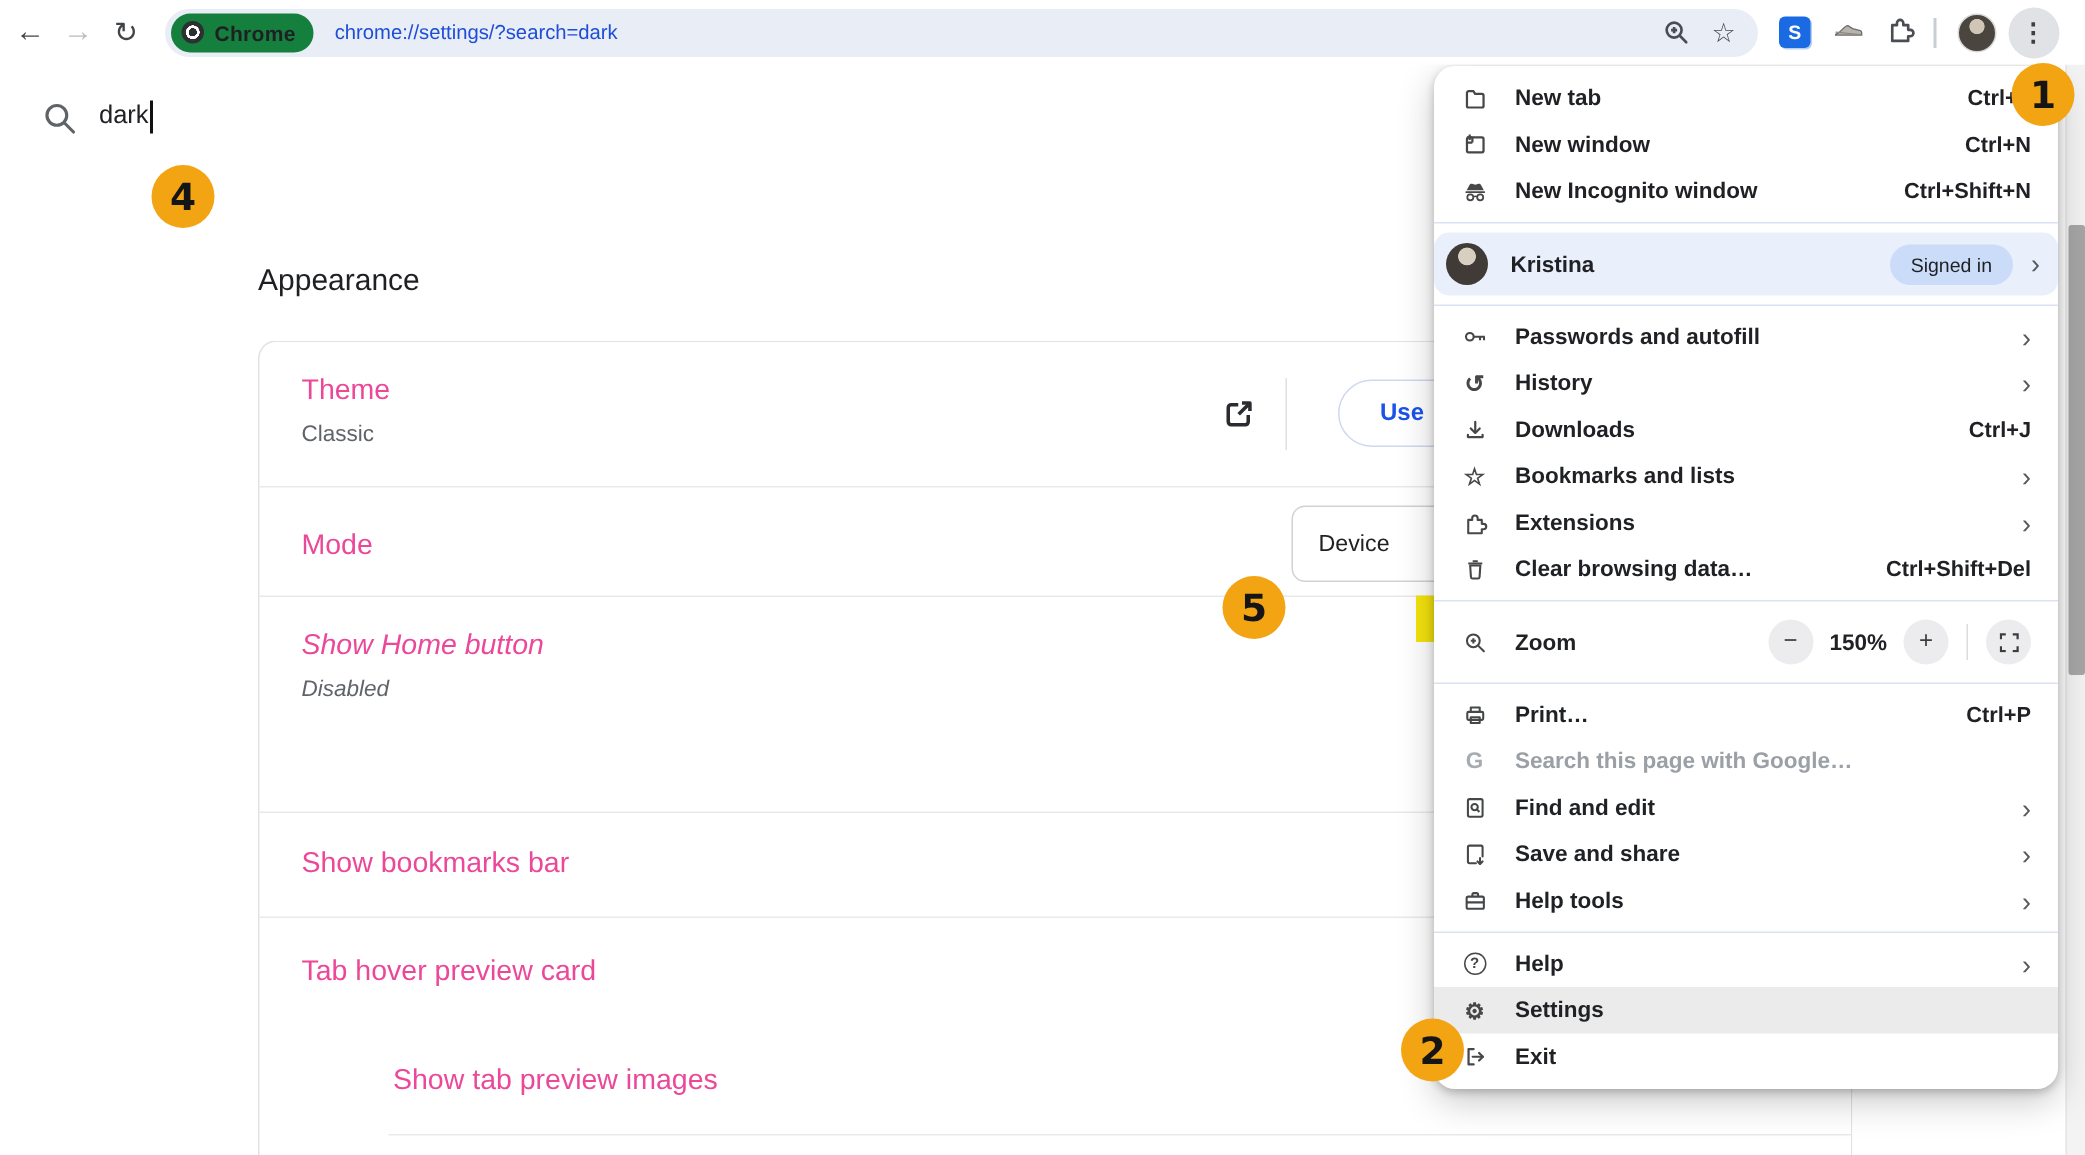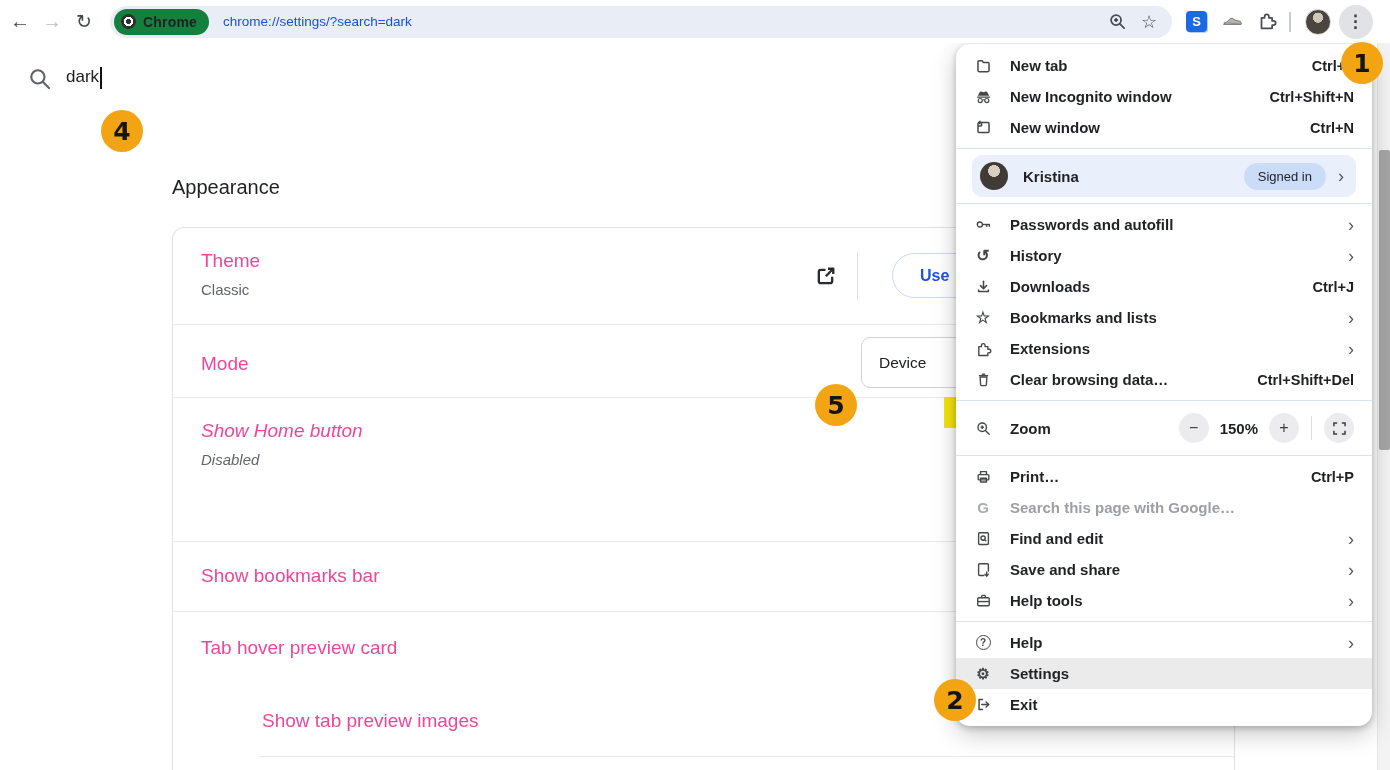--- a/index.html
+++ b/index.html
@@ -60,21 +60,21 @@
   .menu { position:absolute; left:956px; top:44px; width:416px; background:#fff; border-radius:14px; box-shadow:0 2px 6px rgba(0,0,0,.22), 0 8px 24px rgba(0,0,0,.22); padding:6px 0; z-index:5; }
   .mi { height:31px; display:flex; align-items:center; padding:0 18px 0 16px; font-size:15px; font-weight:600; color:#1f2124; }
   .mi .ic { width:22px; margin-right:16px; display:flex; justify-content:center; align-items:center; color:#454749; flex:none; }
   .mi .lbl { white-space:nowrap; }
   .mi .sc { margin-left:auto; font-size:14.5px; font-weight:600; color:#202124; }
   .mi .chev { margin-left:auto; font-size:18px; font-weight:400; color:#565a5e; line-height:1; }
   .mi.disabled, .mi.disabled .sc { color:#9aa0a6; }
   .mi.disabled .ic { color:#a8acb1; }
   .mi.sel { background:#ebebeb; }
   .msep { height:1px; background:#dbe2f1; margin:5px 0; }
-  .mi.profile { height:44px; padding:0 16px; font-weight:600; }
+  .mi.profile { height:44px; padding:0 0; font-weight:600; }
   .pbg { flex:1; height:42px; background:#e9effb; border-radius:10px; display:flex; align-items:center; padding:0 12px 0 8px; }
   .pavatar { width:28px; height:28px; border-radius:50%; background:radial-gradient(circle at 50% 32%, #d8cfc0 0 24%, #403b36 26% 100%); margin-right:15px; flex:none; }
   .signed-pill { margin-left:auto; background:#cbdcf9; color:#1d2024; font-size:13px; font-weight:500; padding:6px 14px; border-radius:15px; }
   .pbg .chev { margin-left:12px; }
   .mi.zoomrow { height:44px; }
   .zctl { margin-left:auto; display:flex; align-items:center; gap:8px; }
   .zbtn { width:30px; height:30px; border-radius:50%; background:#ececee; display:flex; align-items:center; justify-content:center; font-size:16px; font-weight:500; color:#3a3d40; }
   .zval { font-size:15px; font-weight:700; padding:0 3px;text-align:center; }
   .zdiv { width:1px; height:24px; background:#dadce0; margin:0 4px; }
   svg.mic { display:block; }
@@ -205,43 +205,43 @@
     <span class="ic">
         <svg class="mic" width="17" height="17" viewBox="0 0 16 16" fill="none" stroke="#454749" stroke-width="1.4" stroke-linejoin="round">
           <path d="M2.8 12.8V4.6a1 1 0 0 1 1-1h3.1l1 1.6h4.3a1 1 0 0 1 1 1v6.6a1 1 0 0 1-1 1H3.8a1 1 0 0 1-1-1z"></path>
         </svg>
       </span>
     <span class="lbl">New tab</span>
     <span class="sc">Ctrl+T</span>
   </div>
   <div class="mi">
     <span class="ic">
+        <svg class="mic" width="17" height="17" viewBox="0 0 16 16" fill="none" stroke="#454749" stroke-width="1.4" stroke-linejoin="round">
+          <rect x="2.8" y="3.4" width="10.4" height="9.4" rx="1"></rect>
+          <line x1="6.2" y1="3.4" x2="6.2" y2="6.6"></line>
+          <line x1="2.8" y1="6.6" x2="6.2" y2="6.6"></line>
+          <line x1="4.5" y1="1.6" x2="4.5" y2="5"></line>
+          <line x1="2.8" y1="3.3" x2="6.2" y2="3.3"></line>
+        </svg>
+      </span>
+    <span class="lbl">New window</span>
+    <span class="sc">Ctrl+N</span>
+  </div>
+  <div class="mi">
+    <span class="ic">
         <svg class="mic" width="17" height="17" viewBox="0 0 16 16" fill="#454749">
           <path d="M2.6 7.4h10.8L11.6 4c-.3-.6-1-.9-1.6-.7l-2 .6-2-.6c-.6-.2-1.3.1-1.6.7z"></path>
           <rect x="1.8" y="8" width="12.4" height="1.1" rx=".5"></rect>
           <circle cx="4.9" cy="11.8" r="1.9" fill="none" stroke="#454749" stroke-width="1.1"></circle>
           <circle cx="11.1" cy="11.8" r="1.9" fill="none" stroke="#454749" stroke-width="1.1"></circle>
           <path d="M6.8 11.5c.8-.5 1.6-.5 2.4 0" fill="none" stroke="#454749" stroke-width="1"></path>
         </svg>
       </span>
     <span class="lbl">New Incognito window</span>
     <span class="sc">Ctrl+Shift+N</span>
-  </div>
-  <div class="mi">
-    <span class="ic">
-        <svg class="mic" width="17" height="17" viewBox="0 0 16 16" fill="none" stroke="#454749" stroke-width="1.4" stroke-linejoin="round">
-          <rect x="2.8" y="3.4" width="10.4" height="9.4" rx="1"></rect>
-          <line x1="6.2" y1="3.4" x2="6.2" y2="6.6"></line>
-          <line x1="2.8" y1="6.6" x2="6.2" y2="6.6"></line>
-          <line x1="4.5" y1="1.6" x2="4.5" y2="5"></line>
-          <line x1="2.8" y1="3.3" x2="6.2" y2="3.3"></line>
-        </svg>
-      </span>
-    <span class="lbl">New window</span>
-    <span class="sc">Ctrl+N</span>
   </div>
 
   <div class="msep"></div>
 
   <div class="mi profile">
     <div class="pbg">
       <span class="pavatar"></span>
       <span class="lbl">Kristina</span>
       <span class="signed-pill">Signed in</span>
       <span class="chev">›</span>

